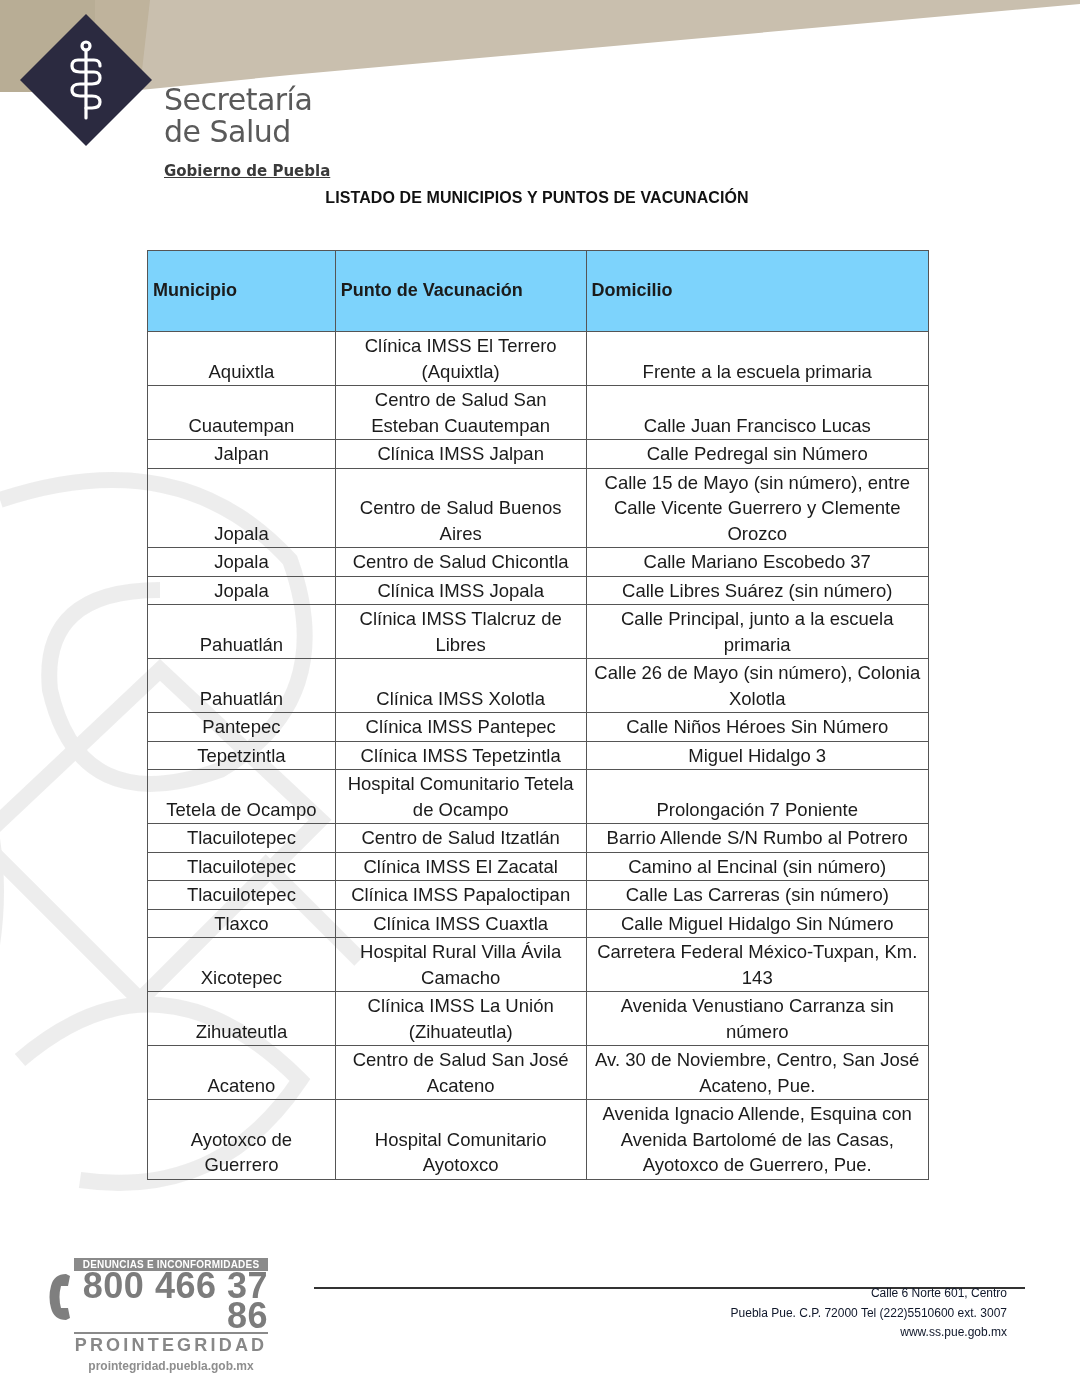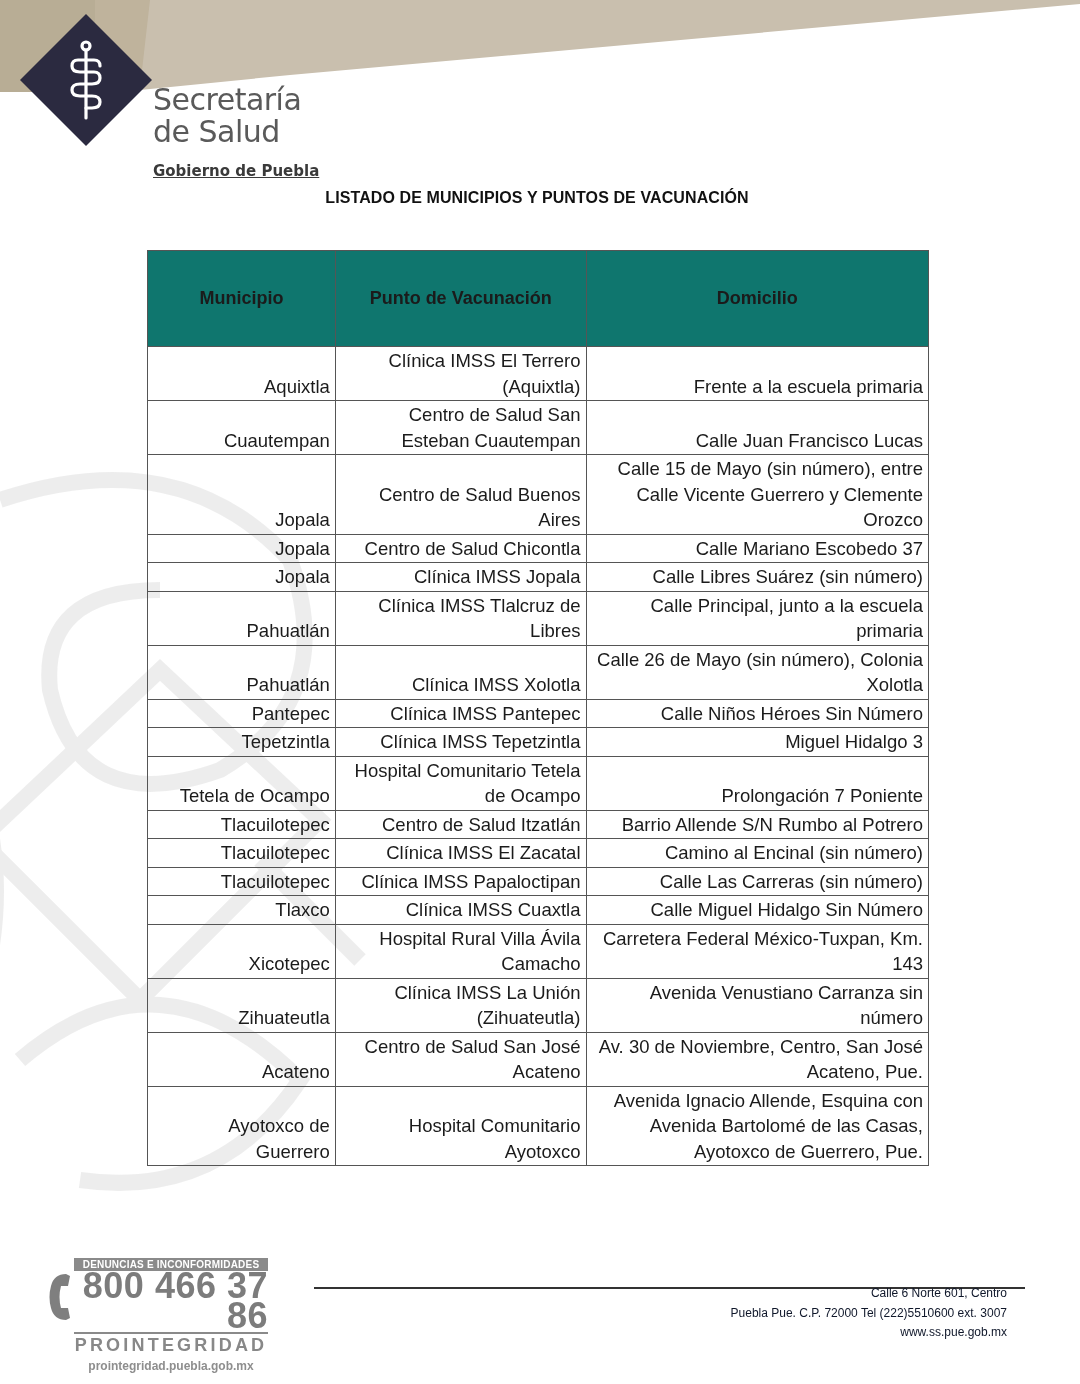--- a/index.html
+++ b/index.html
@@ -3,29 +3,29 @@
 <meta charset="utf-8">
 <style>
   * { box-sizing: border-box; margin: 0; padding: 0; }
   html, body { width: 1080px; height: 1384px; background: #ffffff; overflow: hidden; }
   body { position: relative; font-family: "Liberation Sans", "DejaVu Sans", sans-serif; color: #1a1a1a; }
 
   .banner { position: absolute; left: 0; top: 0; width: 1080px; height: 110px; }
   .watermark { position: absolute; left: -40px; top: 440px; width: 420px; height: 800px; opacity: 0.09; }
 
   .logo-diamond { position: absolute; left: 20px; top: 14px; width: 132px; height: 132px; }
-  .brand { position: absolute; left: 153px; top: 84px; }
+  .brand { position: absolute; left: 164px; top: 84px; }
   .brand-line { font-family: "DejaVu Sans", sans-serif; font-size: 30px; line-height: 32px; color: #5a5a5a; font-weight: normal; letter-spacing: -0.5px; }
   .brand-gov { font-family: "DejaVu Sans", sans-serif; font-size: 15px; font-weight: bold; color: #3a3a3a; margin-top: 14px; text-decoration: underline; }
 
   .doc-title { position: absolute; left: 0; width: 1074px; top: 189px; text-align: center; font-size: 16px; font-weight: bold; color: #111; letter-spacing: 0.1px; }
 
   table.grid { position: absolute; left: 147px; top: 250px; width: 782px; border-collapse: collapse; font-size: 18.5px; line-height: 25.5px; color: #1b1b1b; }
-  table.grid th, table.grid td { border: 1.5px solid #555; vertical-align: bottom; text-align: right; padding: 0 5px 0 5px; }
-  table.grid th { background: #0f766e; height: 96px; text-align: center; vertical-align: middle; font-weight: bold; font-size: 18px; }
+  table.grid th, table.grid td { border: 1.5px solid #555; vertical-align: bottom; text-align: center; padding: 0 5px 0 5px; }
+  table.grid th { background: #7dd3fc; height: 81px; text-align: left; vertical-align: middle; font-weight: bold; font-size: 18px; }
   col.c1 { width: 188px; } col.c2 { width: 251px; } col.c3 { width: 343px; }
   table.grid td { padding-top: 1px; padding-bottom: 1px; }
 
   .footer-left { position: absolute; left: 46px; top: 1258px; width: 222px; }
   .phone-icon { position: absolute; left: 0; top: 14px; width: 28px; height: 50px; }
   .fl-inner { position: absolute; left: 28px; top: 0; width: 194px; }
   .fl-badge { display: block; background: #8a8a8a; color: #fff; font-size: 10px; font-weight: bold; text-align: center; padding: 1px 0; letter-spacing: 0.2px; }
   .fl-number { display: block; font-size: 36px; font-weight: bold; color: #7c7c7c; line-height: 30px; text-align: right; letter-spacing: 0.5px; }
   .fl-rule { height: 2px; background: #8a8a8a; margin: 1px 0 1px 0; }
   .fl-brand { display: block; font-size: 18px; font-weight: bold; color: #888; letter-spacing: 3.2px; text-align: center; line-height: 20px; }
@@ -89,20 +89,25 @@
         <td>Aquixtla</td>
         <td>Clínica IMSS El Terrero (Aquixtla)</td>
         <td>Frente a la escuela primaria</td>
       </tr>
       <tr>
         <td>Cuautempan</td>
         <td>Centro de Salud San Esteban Cuautempan</td>
         <td>Calle Juan Francisco Lucas</td>
       </tr>
       <tr>
+        <td>Jalpan</td>
+        <td> Clínica IMSS Jalpan</td>
+        <td>Calle Pedregal  sin Número</td>
+      </tr>
+      <tr>
         <td>Jopala</td>
         <td>Centro de Salud Buenos Aires</td>
         <td>Calle 15 de Mayo (sin número), entre Calle Vicente Guerrero y Clemente Orozco</td>
       </tr>
       <tr>
         <td>Jopala</td>
         <td>Centro de Salud Chicontla</td>
         <td>Calle Mariano Escobedo 37</td>
       </tr>
       <tr>

